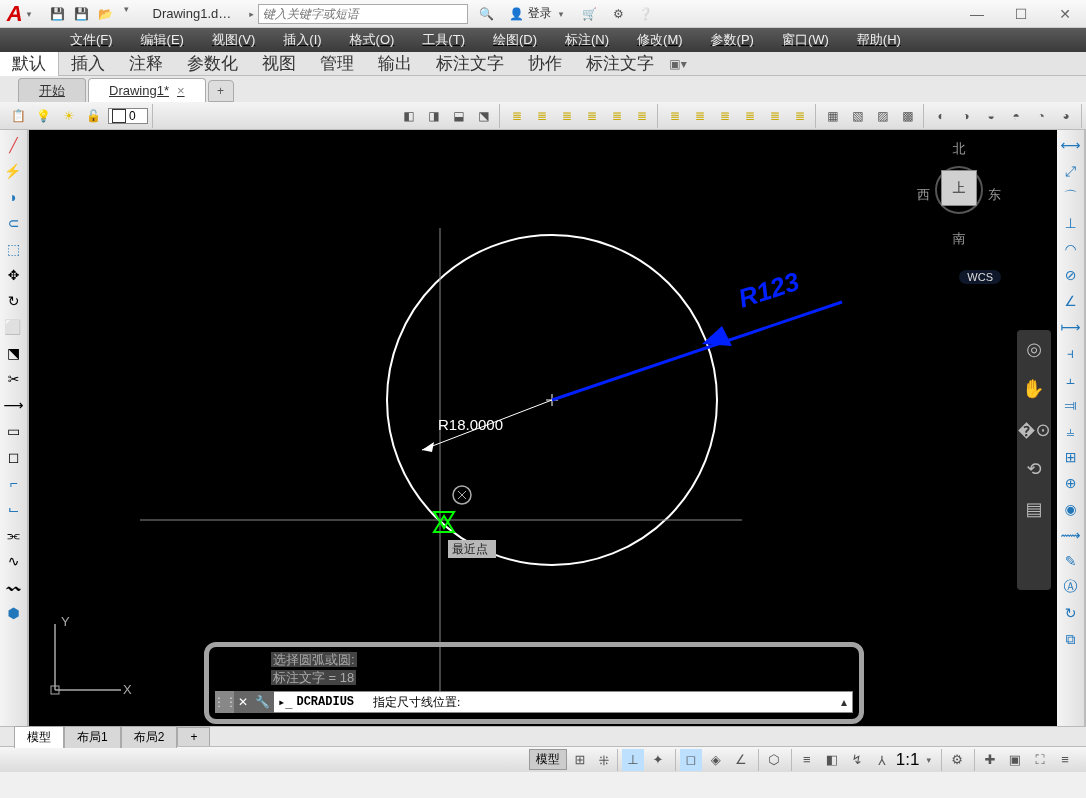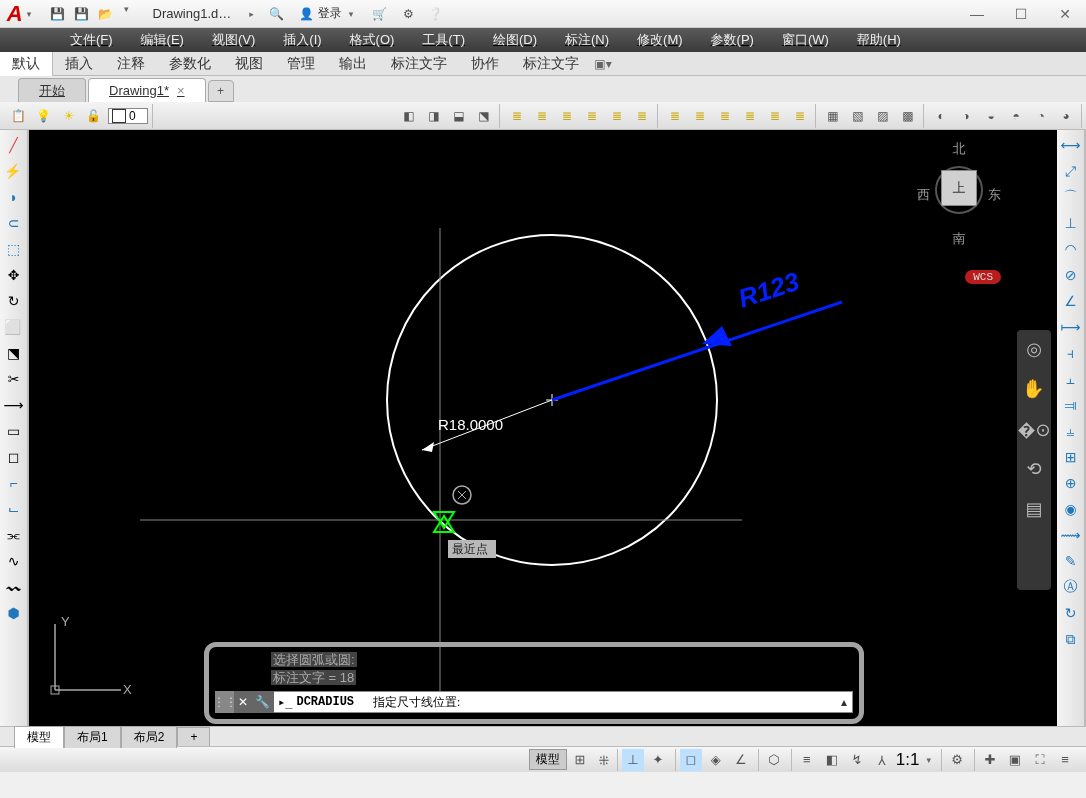--- a/index.html
+++ b/index.html
@@ -16,21 +16,21 @@
 .title-tool { width:22px; height:20px; display:flex; align-items:center; justify-content:center; color:#555; cursor:pointer; }
 .login { display:flex; align-items:center; gap:3px; color:#333; padding:0 6px; }
 .spacer { flex:1; }
 .win-btns { display:flex; gap:2px; }
 .win-btn { width:42px; height:24px; display:flex; align-items:center; justify-content:center; color:#666; cursor:pointer; font-size:14px; }
 
 .menubar { height:24px; background:linear-gradient(#5a5a5a,#3a3a3a); display:flex; align-items:center; padding-left:56px;text-decoration:underline; }
 .menu-item { color:#eee; padding:0 14px; height:24px; display:flex; align-items:center; cursor:pointer; font-size:13px; }
 
 .ribbon-tabs { height:24px; background:#e4e4e4; display:flex; align-items:center; border-bottom:1px solid #bbb; }
-.rtab { padding:0 12px; height:24px; display:flex; align-items:center; color:#333; cursor:pointer; font-size:14px; }
+.rtab { padding:0 12px; height:24px; display:flex; align-items:center; color:#333; cursor:pointer; font-size:17px; }
 .rtab.active { background:#fff; border-right:1px solid #bbb; }
 .rtab-arrow { width:24px; text-align:center; color:#666; }
 
 .file-tabs { height:26px; background:#e8e8e8; display:flex; align-items:flex-end; padding-left:18px; gap:2px; }
 .ftab { height:24px; padding:0 20px; background:#d4d4d4; border:1px solid #aaa; border-bottom:none; border-radius:4px 4px 0 0; display:flex; align-items:center; gap:8px; color:#333; cursor:pointer; font-size:13px;text-decoration:underline; }
 .ftab.active { background:#fff; }
 .ftab-close { color:#888; font-size:13px; cursor:pointer; }
 .ftab-add { width:26px; height:22px; background:#ddd; border:1px solid #aaa; border-radius:4px 4px 0 0; display:flex; align-items:center; justify-content:center; color:#555; cursor:pointer; }
 
 .toolbar-row { height:28px; background:linear-gradient(#f4f4f4,#dedede); display:flex; align-items:center; border-bottom:1px solid #bbb; padding:0 4px; gap:2px; }
@@ -43,21 +43,21 @@
 .side-toolbar { width:28px; background:linear-gradient(90deg,#f4f4f4,#e0e0e0); border-right:1px solid #bbb; display:flex; flex-direction:column; padding-top:4px; gap:4px; align-items:center; }
 .side-btn { width:22px; height:22px; display:flex; align-items:center; justify-content:center; cursor:pointer; font-size:14px; }
 .canvas-wrap { flex:1; position:relative; background:#000; }
 .viewcube { position:absolute; top:10px; right:56px; width:84px; height:130px; color:#999; text-align:center; }
 .vc-n { position:absolute; top:0; left:0; right:0; font-size:13px; }
 .vc-w { position:absolute; top:46px; left:0; font-size:13px; }
 .vc-e { position:absolute; top:46px; right:0; font-size:13px; }
 .vc-s { position:absolute; top:90px; left:0; right:0; font-size:13px; }
 .vc-cube { position:absolute; top:30px; left:24px; width:36px; height:36px; background:#d0d0d0; border:1px solid #888; display:flex; align-items:center; justify-content:center; color:#333; font-size:13px; }
 .vc-ring { position:absolute; top:26px; left:18px; width:48px; height:48px; border:2px solid #555; border-radius:50%; }
-.wcs-badge { position:absolute; top:140px; right:56px; background:#b91c1c; color:#ddd; padding:1px 8px; border-radius:8px; font-size:11px;font-family:Liberation Mono, monospace; }
+.wcs-badge { position:absolute; top:140px; right:56px; background:#0f172a; color:#ddd; padding:1px 8px; border-radius:8px; font-size:11px; }
 .nav-bar { position:absolute; top:200px; right:6px; width:34px; height:260px; background:rgba(90,90,90,0.6); border-radius:4px; display:flex; flex-direction:column; align-items:center; padding:6px 0; gap:14px; }
 .nav-btn { width:26px; height:26px; color:#bbb; display:flex; align-items:center; justify-content:center; font-size:18px; cursor:pointer; }
 
 svg.drawing { position:absolute; inset:0; width:100%; height:100%; }
 
 .cmd-overlay { position:absolute; bottom:2px; left:175px; width:660px; border:5px solid #a3a3a3; border-radius:12px; padding:4px 6px 6px; }
 .cmd-history { color:#aaa; font-family:"SimSun",monospace; font-size:13px; line-height:18px; margin-left:56px; }
 .cmd-history span { background:#444; padding:0 2px; }
 .cmd-line { display:flex; align-items:center; height:22px; background:#fff; border:1px solid #888; margin-top:4px; }
 .cmd-handle { width:18px; height:22px; background:#888; display:flex; align-items:center; justify-content:center; color:#ddd; cursor:move; }
@@ -87,20 +87,21 @@
       <span class="drop-arrow">▾</span>
     </div>
   <div class="qat">
     <div class="qat-btn">💾</div>
     <div class="qat-btn">💾</div>
     <div class="qat-btn">📂</div>
     <span class="drop-arrow">▾</span>
   </div>
   <div class="doc-title">Drawing1.d…</div>
   <span class="drop-arrow">▸</span>
+  <input class="search-box" placeholder="键入关键字或短语" style="">
   <div class="title-tools">
     <div class="title-tool">🔍</div>
     <div class="login">
       <span>👤</span>
       <span>登录</span>
       <span class="drop-arrow">▾</span>
     </div>
     <div class="title-tool">🛒</div>
     <div class="title-tool">⚙</div>
     <div class="title-tool">❔</div>

